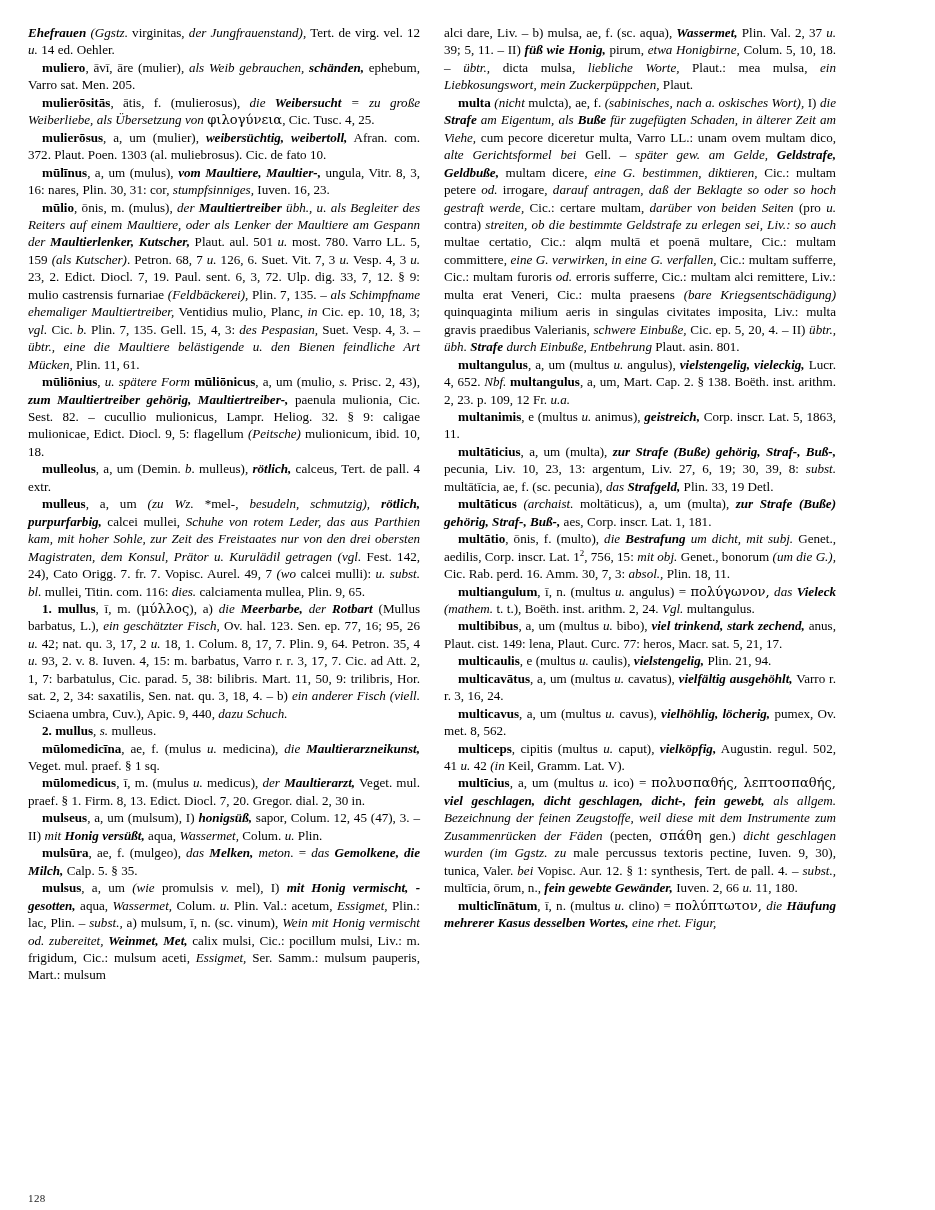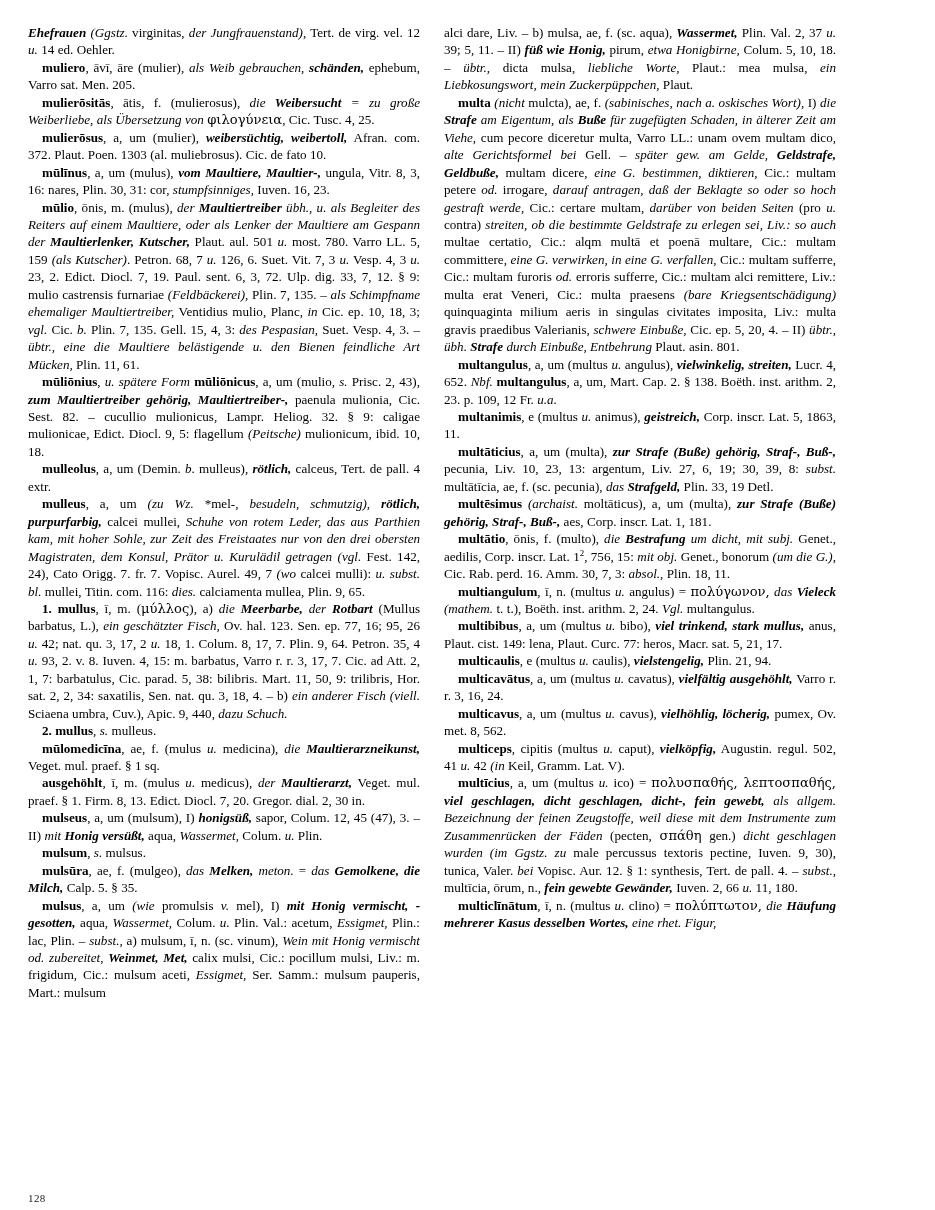--- a/index.html
+++ b/index.html
@@ -93,37 +93,36 @@
         <p class="entry"><b>mulierōsitās</b>, ātis, f. (mulierosus), <i>die</i> <span class="bi">Weibersucht</span> <i>= zu große Weiberliebe, als Übersetzung von</i> <span class="gk">φιλογύνεια</span>, Cic. Tusc. 4, 25.</p>
         <p class="entry"><b>mulierōsus</b>, a, um (mulier), <span class="bi">weibersüchtig, weibertoll,</span> Afran. com. 372. Plaut. Poen. 1303 (al. muliebrosus). Cic. de fato 10.</p>
         <p class="entry"><b>mūlīnus</b>, a, um (mulus), <span class="bi">vom Maultiere, Maultier-,</span> ungula, Vitr. 8, 3, 16: nares, Plin. 30, 31: cor, <i>stumpfsinniges,</i> Iuven. 16, 23.</p>
         <p class="entry"><b>mūlio</b>, ōnis, m. (mulus), <i>der</i> <span class="bi">Maultiertreiber</span> <i>übh., u. als Begleiter des Reiters auf einem Maultiere, oder als Lenker der Maultiere am Gespann der</i> <span class="bi">Maultierlenker, Kutscher,</span> Plaut. aul. 501 <i>u.</i> most. 780. Varro LL. 5, 159 <i>(als Kutscher)</i>. Petron. 68, 7 <i>u.</i> 126, 6. Suet. Vit. 7, 3 <i>u.</i> Vesp. 4, 3 <i>u.</i> 23, 2. Edict. Diocl. 7, 19. Paul. sent. 6, 3, 72. Ulp. dig. 33, 7, 12. § 9: mulio castrensis furnariae <i>(Feldbäckerei),</i> Plin. 7, 135. – <i>als Schimpfname ehemaliger Maultiertreiber,</i> Ventidius mulio, Planc, <i>in</i> Cic. ep. 10, 18, 3; <i>vgl.</i> Cic. <i>b.</i> Plin. 7, 135. Gell. 15, 4, 3: <i>des Pespasian,</i> Suet. Vesp. 4, 3. – <i>übtr., eine die Maultiere belästigende u. den Bienen feindliche Art Mücken,</i> Plin. 11, 61.</p>
         <p class="entry"><b>mūliōnius</b>, <i>u. spätere Form</i> <b>mūliōnicus</b>, a, um (mulio, <i>s.</i> Prisc. 2, 43), <span class="bi">zum Maultiertreiber gehörig, Maultiertreiber-,</span> paenula mulionia, Cic. Sest. 82. – cucullio mulionicus, Lampr. Heliog. 32. § 9: caligae mulionicae, Edict. Diocl. 9, 5: flagellum <i>(Peitsche)</i> mulionicum, ibid. 10, 18.</p>
         <p class="entry"><b>mulleolus</b>, a, um (Demin. <i>b.</i> mulleus), <span class="bi">rötlich,</span> calceus, Tert. de pall. 4 extr.</p>
         <p class="entry"><b>mulleus</b>, a, um <i>(zu Wz.</i> *mel-, <i>besudeln, schmutzig),</i> <span class="bi">rötlich, purpurfarbig,</span> calcei mullei, <i>Schuhe von rotem Leder, das aus Parthien kam, mit hoher Sohle, zur Zeit des Freistaates nur von den drei obersten Magistraten, dem Konsul, Prätor u. Kurulädil getragen (vgl.</i> Fest. 142, 24), Cato Origg. 7. fr. 7. Vopisc. Aurel. 49, 7 <i>(wo</i> calcei mulli): <i>u. subst. bl.</i> mullei, Titin. com. 116: <i>dies.</i> calciamenta mullea, Plin. 9, 65.</p>
         <p class="entry"><b>1. mullus</b>, ī, m. (<span class="gk">μύλλος</span>), a) <i>die</i> <span class="bi">Meerbarbe,</span> <i>der</i> <span class="bi">Rotbart</span> (Mullus barbatus, L.), <i>ein geschätzter Fisch,</i> Ov. hal. 123. Sen. ep. 77, 16; 95, 26 <i>u.</i> 42; nat. qu. 3, 17, 2 <i>u.</i> 18, 1. Colum. 8, 17, 7. Plin. 9, 64. Petron. 35, 4 <i>u.</i> 93, 2. v. 8. Iuven. 4, 15: m. barbatus, Varro r. r. 3, 17, 7. Cic. ad Att. 2, 1, 7: barbatulus, Cic. parad. 5, 38: bilibris. Mart. 11, 50, 9: trilibris, Hor. sat. 2, 2, 34: saxatilis, Sen. nat. qu. 3, 18, 4. – b) <i>ein anderer Fisch (viell.</i> Sciaena umbra, Cuv.), Apic. 9, 440, <i>dazu Schuch.</i></p>
         <p class="entry"><b>2. mullus</b>, <i>s.</i> mulleus.</p>
         <p class="entry"><b>mūlomedicīna</b>, ae, f. (mulus <i>u.</i> medicina), <i>die</i> <span class="bi">Maultierarzneikunst,</span> Veget. mul. praef. § 1 sq.</p>
-        <p class="entry"><b>ausgehöhlt</b>, ī, m. (mulus <i>u.</i> medicus), <i>der</i> <span class="bi">Maultierarzt,</span> Veget. mul. praef. § 1. Firm. 8, 13. Edict. Diocl. 7, 20. Gregor. dial. 2, 30 in.</p>
+        <p class="entry"><b>mūlomedicus</b>, ī, m. (mulus <i>u.</i> medicus), <i>der</i> <span class="bi">Maultierarzt,</span> Veget. mul. praef. § 1. Firm. 8, 13. Edict. Diocl. 7, 20. Gregor. dial. 2, 30 in.</p>
         <p class="entry"><b>mulseus</b>, a, um (mulsum), I) <span class="bi">honigsüß,</span> sapor, Colum. 12, 45 (47), 3. – II) <i>mit</i> <span class="bi">Honig versüßt,</span> aqua, <i>Wassermet,</i> Colum. <i>u.</i> Plin.</p>
-        <p class="entry"><b>mulsum</b>, <i>s.</i> mulsus.</p>
         <p class="entry"><b>mulsūra</b>, ae, f. (mulgeo), <i>das</i> <span class="bi">Melken,</span> <i>meton.</i> = <i>das</i> <span class="bi">Gemolkene, die Milch,</span> Calp. 5. § 35.</p>
         <p class="entry"><b>mulsus</b>, a, um <i>(wie</i> promulsis <i>v.</i> mel), I) <span class="bi">mit Honig vermischt, -gesotten,</span> aqua, <i>Wassermet,</i> Colum. <i>u.</i> Plin. Val.: acetum, <i>Essigmet,</i> Plin.: lac, Plin. – <i>subst.,</i> a) mulsum, ī, n. (sc. vinum), <i>Wein mit Honig vermischt od. zubereitet,</i> <span class="bi">Weinmet, Met,</span> calix mulsi, Cic.: pocillum mulsi, Liv.: m. frigidum, Cic.: mulsum aceti, <i>Essigmet,</i> Ser. Samm.: mulsum pauperis, Mart.: mulsum</p>
       </div>
 
     <div class="column" id="col-right">
         <p class="entry cont">alci dare, Liv. – b) mulsa, ae, f. (sc. aqua), <span class="bi">Wassermet,</span> Plin. Val. 2, 37 <i>u.</i> 39; 5, 11. – II) <span class="bi">füß wie Honig,</span> pirum, <i>etwa Honigbirne,</i> Colum. 5, 10, 18. – <i>übtr.,</i> dicta mulsa, <i>liebliche Worte,</i> Plaut.: mea mulsa, <i>ein Liebkosungswort, mein Zuckerpüppchen,</i> Plaut.</p>
         <p class="entry"><b>multa</b> <i>(nicht</i> mulcta), ae, f. <i>(sabinisches, nach a. oskisches Wort),</i> I) <i>die</i> <span class="bi">Strafe</span> <i>am Eigentum, als</i> <span class="bi">Buße</span> <i>für zugefügten Schaden, in älterer Zeit am Viehe,</i> cum pecore diceretur multa, Varro LL.: unam ovem multam dico, <i>alte Gerichtsformel bei</i> Gell. – <i>später gew. am Gelde,</i> <span class="bi">Geldstrafe, Geldbuße,</span> multam dicere, <i>eine G. bestimmen, diktieren,</i> Cic.: multam petere <i>od.</i> irrogare, <i>darauf antragen, daß der Beklagte so oder so hoch gestraft werde,</i> Cic.: certare multam, <i>darüber von beiden Seiten</i> (pro <i>u.</i> contra) <i>streiten, ob die bestimmte Geldstrafe zu erlegen sei, Liv.: so auch</i> multae certatio, Cic.: alqm multā et poenā multare, Cic.: multam committere, <i>eine G. verwirken, in eine G. verfallen,</i> Cic.: multam sufferre, Cic.: multam furoris <i>od.</i> erroris sufferre, Cic.: multam alci remittere, Liv.: multa erat Veneri, Cic.: multa praesens <i>(bare Kriegsentschädigung)</i> quinquaginta milium aeris in singulas civitates imposita, Liv.: multa gravis praedibus Valerianis, <i>schwere Einbuße,</i> Cic. ep. 5, 20, 4. – II) <i>übtr., übh.</i> <span class="bi">Strafe</span> <i>durch Einbuße, Entbehrung</i> Plaut. asin. 801.</p>
-        <p class="entry"><b>multangulus</b>, a, um (multus <i>u.</i> angulus), <span class="bi">vielwinkelig, streiten,</span> Lucr. 4, 652. <i>Nbf.</i> <b>multangulus</b>, a, um, Mart. Cap. 2. § 138. Boëth. inst. arithm. 2, 23. p. 109, 12 Fr. <i>u.a.</i></p>
+        <p class="entry"><b>multangulus</b>, a, um (multus <i>u.</i> angulus), <span class="bi">vielstengelig, vieleckig,</span> Lucr. 4, 652. <i>Nbf.</i> <b>multangulus</b>, a, um, Mart. Cap. 2. § 138. Boëth. inst. arithm. 2, 23. p. 109, 12 Fr. <i>u.a.</i></p>
         <p class="entry"><b>multanimis</b>, e (multus <i>u.</i> animus), <span class="bi">geistreich,</span> Corp. inscr. Lat. 5, 1863, 11.</p>
         <p class="entry"><b>multāticius</b>, a, um (multa), <span class="bi">zur Strafe (Buße) gehörig, Straf-, Buß-,</span> pecunia, Liv. 10, 23, 13: argentum, Liv. 27, 6, 19; 30, 39, 8: <i>subst.</i> multātīcia, ae, f. (sc. pecunia), <i>das</i> <span class="bi">Strafgeld,</span> Plin. 33, 19 Detl.</p>
-        <p class="entry"><b>multēsimus</b> <i>(archaist.</i> moltāticus), a, um (multa), <span class="bi">zur Strafe (Buße) gehörig, Straf-, Buß-,</span> aes, Corp. inscr. Lat. 1, 181.</p>
+        <p class="entry"><b>multāticus</b> <i>(archaist.</i> moltāticus), a, um (multa), <span class="bi">zur Strafe (Buße) gehörig, Straf-, Buß-,</span> aes, Corp. inscr. Lat. 1, 181.</p>
         <p class="entry"><b>multātio</b>, ōnis, f. (multo), <i>die</i> <span class="bi">Bestrafung</span> <i>um dicht, mit subj.</i> Genet., aedilis, Corp. inscr. Lat. 1<sup>2</sup>, 756, 15: <i>mit obj.</i> Genet., bonorum <i>(um die G.),</i> Cic. Rab. perd. 16. Amm. 30, 7, 3: <i>absol.,</i> Plin. 18, 11.</p>
         <p class="entry"><b>multiangulum</b>, ī, n. (multus <i>u.</i> angulus) = <span class="gk">πολύγωνον,</span> <i>das</i> <span class="bi">Vieleck</span> <i>(mathem.</i> t. t.), Boëth. inst. arithm. 2, 24. <i>Vgl.</i> multangulus.</p>
-        <p class="entry"><b>multibibus</b>, a, um (multus <i>u.</i> bibo), <span class="bi">viel trinkend, stark mullus,</span> anus, Plaut. cist. 149: lena, Plaut. Curc. 77: heros, Macr. sat. 5, 21, 17.</p>
+        <p class="entry"><b>multibibus</b>, a, um (multus <i>u.</i> bibo), <span class="bi">viel trinkend, stark zechend,</span> anus, Plaut. cist. 149: lena, Plaut. Curc. 77: heros, Macr. sat. 5, 21, 17.</p>
         <p class="entry"><b>multicaulis</b>, e (multus <i>u.</i> caulis), <span class="bi">vielstengelig,</span> Plin. 21, 94.</p>
         <p class="entry"><b>multicavātus</b>, a, um (multus <i>u.</i> cavatus), <span class="bi">vielfältig ausgehöhlt,</span> Varro r. r. 3, 16, 24.</p>
         <p class="entry"><b>multicavus</b>, a, um (multus <i>u.</i> cavus), <span class="bi">vielhöhlig, löcherig,</span> pumex, Ov. met. 8, 562.</p>
         <p class="entry"><b>multiceps</b>, cipitis (multus <i>u.</i> caput), <span class="bi">vielköpfig,</span> Augustin. regul. 502, 41 <i>u.</i> 42 <i>(in</i> Keil, Gramm. Lat. V).</p>
         <p class="entry"><b>multīcius</b>, a, um (multus <i>u.</i> ico) = <span class="gk">πολυσπαθής, λεπτοσπαθής,</span> <span class="bi">viel geschlagen, dicht geschlagen, dicht-, fein gewebt,</span> <i>als allgem. Bezeichnung der feinen Zeugstoffe, weil diese mit dem Instrumente zum Zusammenrücken der Fäden</i> (pecten, <span class="gk">σπάθη</span> gen.) <i>dicht geschlagen wurden (im Ggstz. zu</i> male percussus textoris pectine, Iuven. 9, 30), tunica, Valer. <i>bei</i> Vopisc. Aur. 12. § 1: synthesis, Tert. de pall. 4. – <i>subst.,</i> multīcia, ōrum, n., <span class="bi">fein gewebte Gewänder,</span> Iuven. 2, 66 <i>u.</i> 11, 180.</p>
         <p class="entry"><b>multiclīnātum</b>, ī, n. (multus <i>u.</i> clino) = <span class="gk">πολύπτωτον,</span> <i>die</i> <span class="bi">Häufung mehrerer Kasus desselben Wortes,</span> <i>eine rhet. Figur,</i></p>
       </div>
 
   </div>
 

